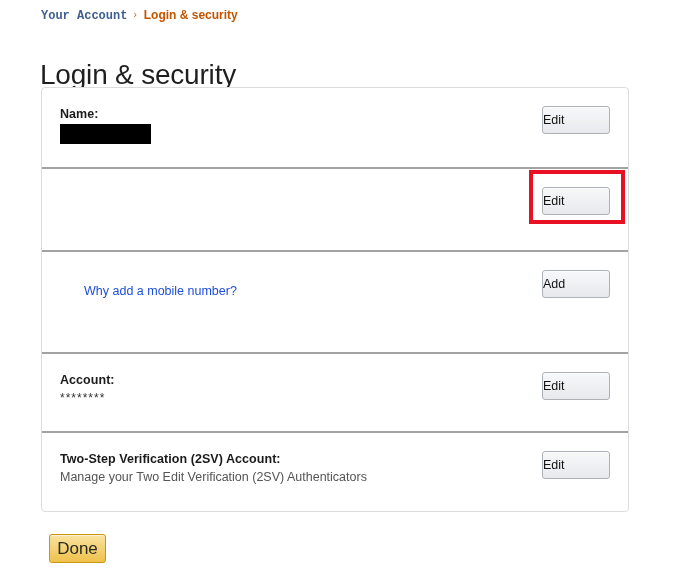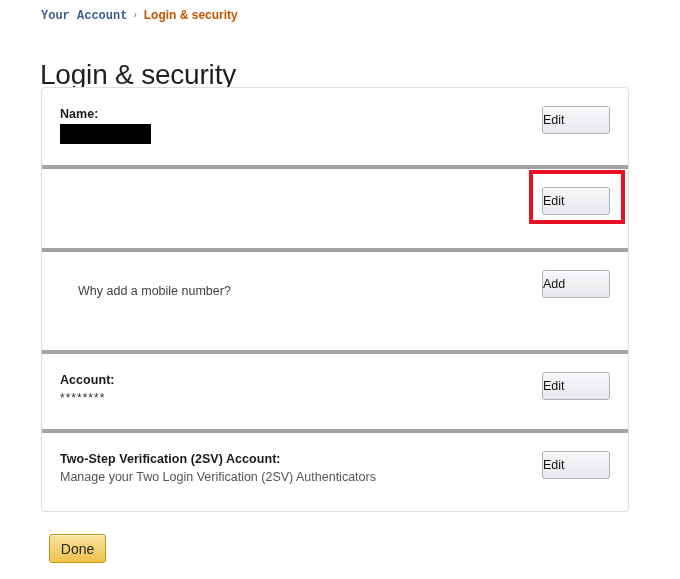--- a/index.html
+++ b/index.html
@@ -66,21 +66,21 @@
     height: 425px;
     border: 1px solid #dddddd;
     border-radius: 4px;
     background: #ffffff;
     box-sizing: border-box;
   }
   .row {
     position: relative;
     box-sizing: border-box;
     padding: 0;
-    border-bottom: 4px solid #a3a3a3;
+    border-bottom: 2px solid #a3a3a3;
   }
   .row.last { border-bottom: none; }
 
   .row-body {
     position: absolute;
     left: 18px;
     top: 18px;
     right: 110px;
   }
   .row-label {
@@ -107,23 +107,23 @@
     font-size: 12px;
     color: #333333;
     letter-spacing: 1px;
     margin-top: 3px;
     line-height: 14px;
     font-family: "Liberation Sans", sans-serif;
   }
   .link-inline {
     display: inline-block;
     margin-top: 13px;
-    margin-left: 18px;
-    font-size: 12.5px;
-    color: #404040;
+    margin-left: 24px;
+    font-size: 12.5px;
+    color: #1d4ed8;
     text-decoration: none;
     line-height: 16px;
   }
 
   
   .btn-slot {
     position: absolute;
     right: 18px;
   }
   .btn {
@@ -153,21 +153,21 @@
 
   
   .done-btn {
     position: absolute;
     left: 49px;
     top: 534px;
     width: 57px;
     height: 29px;
     line-height: 28px;
     text-align: center;
-    font-size: 14px;
+    font-size: 17px;
     color: #2b2b1f;
     background: linear-gradient(to bottom, #f8e3a0 0%, #f0c14b 100%);
     border: 1px solid #c89411;
     border-radius: 3px;
     box-shadow: 0 1px 0 rgba(255,255,255,0.55) inset;
     box-sizing: border-box;
     cursor: pointer;
     user-select: none;
   }
 </style>
@@ -213,21 +213,21 @@
       <div class="pw-dots">********</div>
     </div>
     <div class="btn-slot" style="top:18px;">
       <div class="btn">Edit</div>
     </div>
   </div>
 
   <div class="row last" style="height:78px;">
     <div class="row-body">
       <div class="row-label">Two-Step Verification (2SV) Account:</div>
-      <div class="row-sub">Manage your Two Login Verification (2SV) Authenticators</div>
+      <div class="row-sub">Manage your Two Edit Verification (2SV) Authenticators</div>
     </div>
     <div class="btn-slot" style="top:18px;">
       <div class="btn">Edit</div>
     </div>
   </div>
 
 </div>
 
 <div class="highlight-box" style="left:529px; top:170px; width:96px; height:54px;"></div>
 

